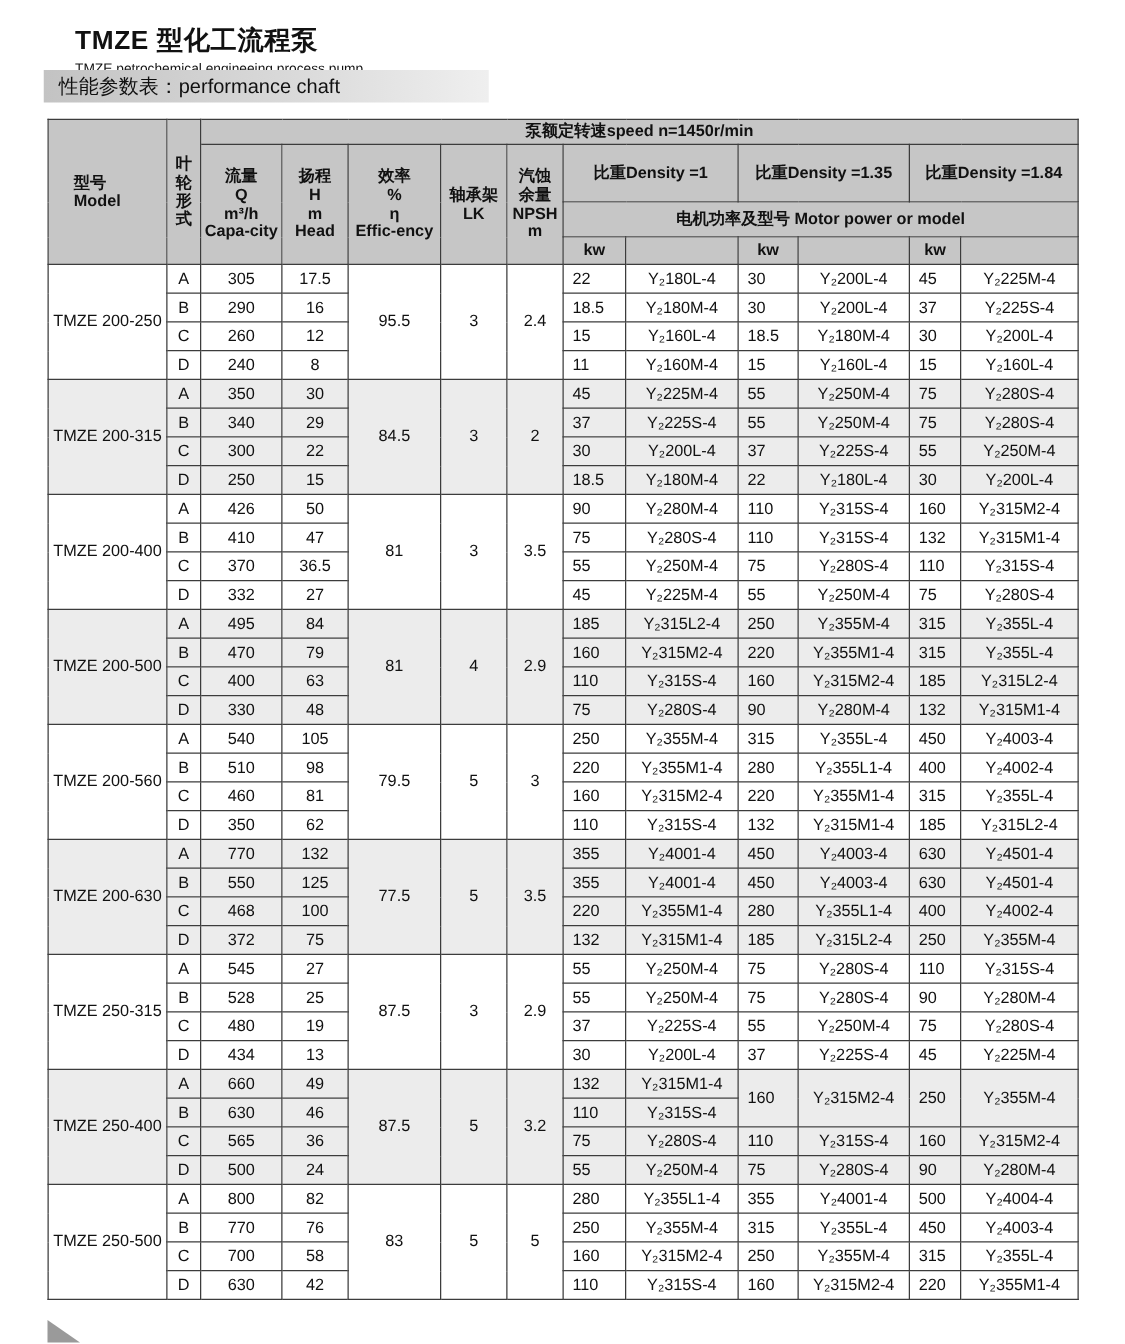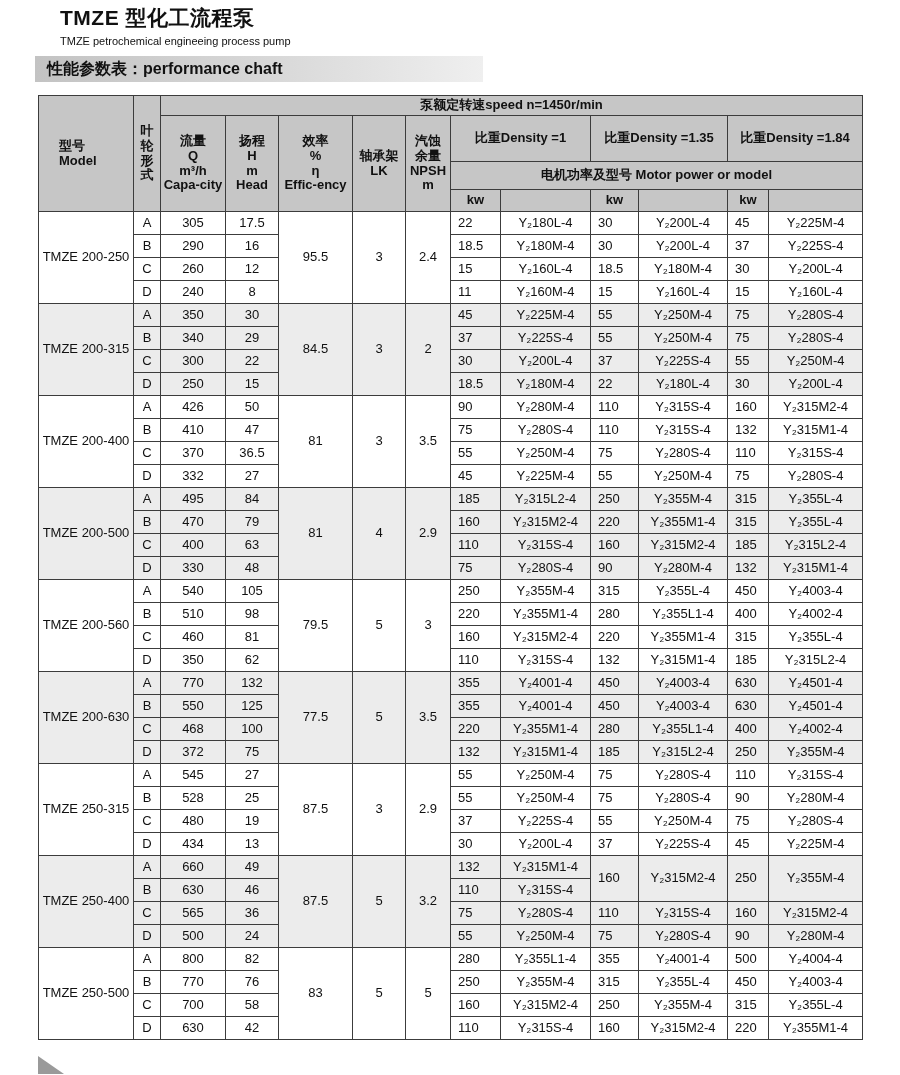--- a/index.html
+++ b/index.html
@@ -1,24 +1,24 @@
 <!DOCTYPE html>
 <html><head>
 <meta charset="utf-8">
 <style>
   html,body{margin:0;padding:0;background:#fff;}
   .page{position:relative;width:900px;height:1075px;background:#fff;overflow:hidden;
         font-family:"Liberation Sans","DejaVu Sans",sans-serif;color:#111;}
-  .titleblock{position:absolute;left:60px;top:4px;}
+  .titleblock{position:absolute;left:60px;top:18px;}
   .title{font-size:21px;font-weight:bold;letter-spacing:.5px;}
   .subtitle{font-size:11px;margin-top:3px;}
-  .sectionbar{position:absolute;left:35px;top:56px;width:448px;height:26px;
+  .sectionbar{position:absolute;left:35px;top:56px;width:356px;height:26px;
         background:linear-gradient(90deg,#c3c3c3 0%,#d9d9d9 55%,#efefef 100%);
         display:flex;align-items:center;padding-left:12px;box-sizing:border-box;
-        font-size:16px;font-weight:bold;}
+        font-size:16px;font-weight:normal;}
   table.perf{position:absolute;left:38px;top:95px;width:824px;border-collapse:collapse;table-layout:fixed;}
   .perf th,.perf td{border:1px solid #3c3c3c;font-size:13px;padding:0 2px;overflow:hidden;
         line-height:1.15;box-sizing:border-box;}
   .perf th{background:#c6c6c6;font-weight:bold;white-space:pre-line;text-align:center;vertical-align:middle;}
   .perf th.lefthead{text-align:left;padding-left:20px;margin-left:48px;}
   .perf td{background:#fff;vertical-align:middle;}
   .perf tr.shade td{background:#ececec;}
   .perf td.center{text-align:center;}
   .perf td.kwv{text-align:left;padding-left:7px;}
   .hr1{height:20px;} .hr2{height:46px;} .hr3{height:28px;} .hr4{height:22px;}

